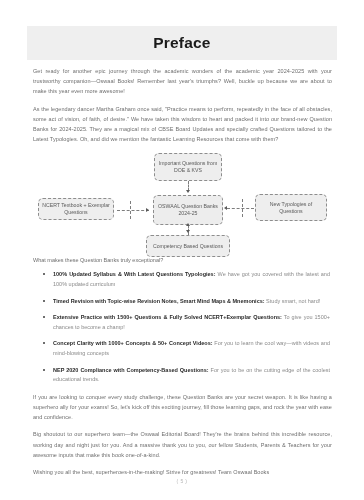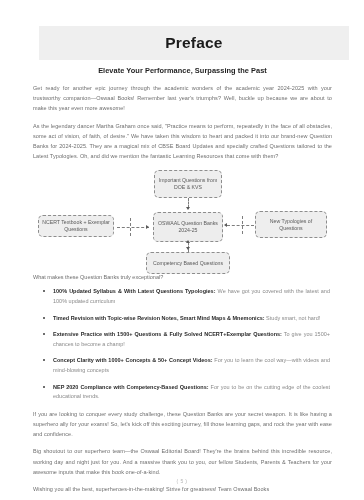--- a/index.html
+++ b/index.html
@@ -19,21 +19,21 @@
     width: 364px;
     height: 500px;
     position: relative;
     background: #ffffff;
     box-sizing: border-box;
   }
 
   
   .header-banner {
     position: absolute;
-    left: 39px;
+    left: 27px;
     top: 26px;
     width: 310px;
     height: 34px;
     background: #efefef;
     display: flex;
     align-items: center;
     justify-content: center;
   }
   .header-banner .title {
     font-size: 15.5px;
@@ -182,21 +182,20 @@
 <body>
 
 <div class="page">
 
   <div class="header-banner">
     <div class="title">Preface</div>
   </div>
 
   <div class="content">
 
-    <div class="subtitle">Elevate Your Performance, Surpassing the Past</div>
 
     <p class="body-text">Get ready for another epic journey through the academic wonders of the academic year 2024-2025 with your trustworthy companion—Oswaal Books! Remember last year's triumphs? Well, buckle up because we are about to make this year even more awesome!</p>
     <p class="body-text">As the legendary dancer Martha Graham once said, "Practice means to perform, repeatedly in the face of all obstacles, some act of vision, of faith, of desire." We have taken this wisdom to heart and packed it into our brand-new Question Banks for 2024-2025. They are a magical mix of CBSE Board Updates and specially crafted Questions tailored to the Latest Typologies. Oh, and did we mention the fantastic Learning Resources that come with them?</p>
 
     <div class="diagram">
 
       <div class="dbox dbox-top">Important Questions from DOE &amp; KVS</div>
       <div class="dbox dbox-left">NCERT Textbook + Exemplar Questions</div>
       <div class="dbox dbox-center">OSWAAL Question Banks 2024-25</div>
       <div class="dbox dbox-right">New Typologies of Questions</div>

